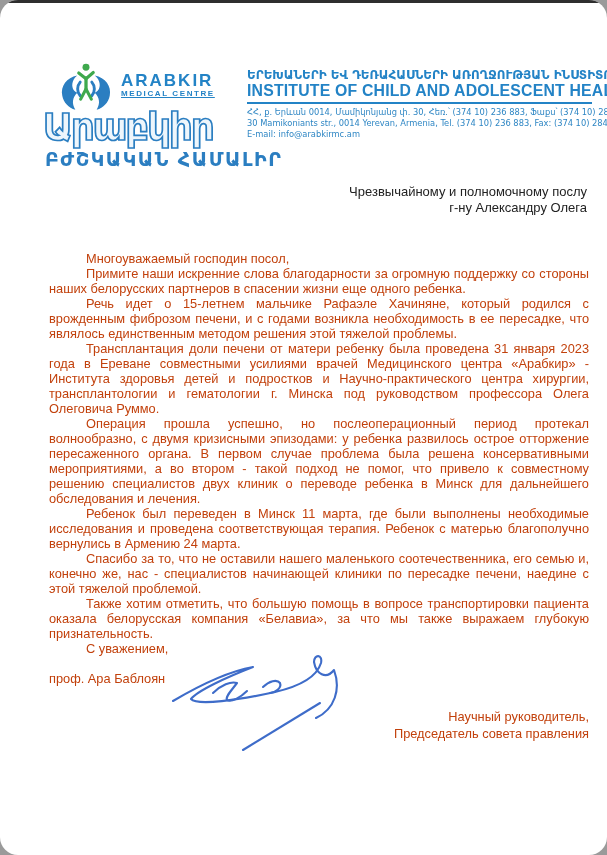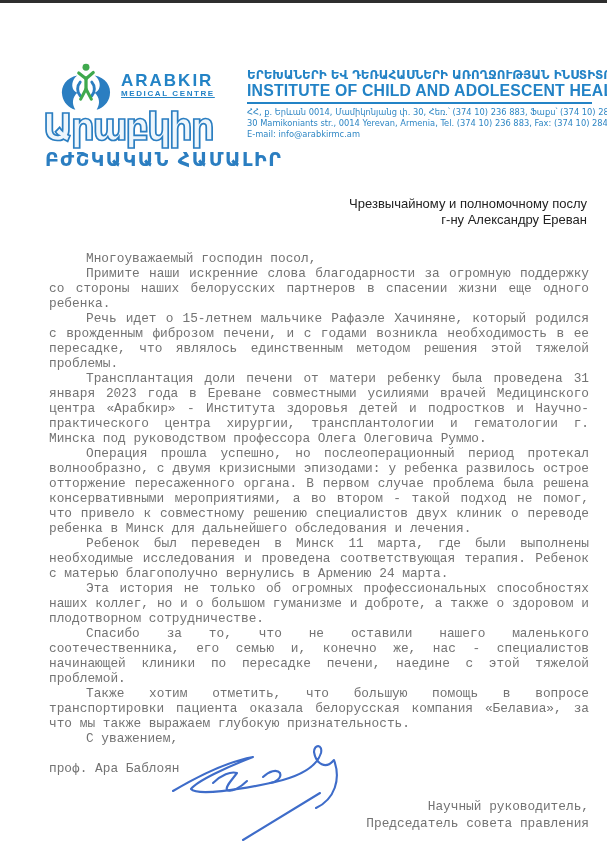--- a/index.html
+++ b/index.html
@@ -1,20 +1,21 @@
 <!DOCTYPE html>
 <html><head>
 <meta charset="utf-8">
 <style>
   html,body { margin:0; padding:0; background:#9a9a9a; }
   .page {
     position:relative; width:607px; height:855px; margin:0 auto;
     background:#ffffff; overflow:hidden;
     font-family:"Liberation Sans","DejaVu Sans",sans-serif;
     color:#1f1f1f;
+    border-radius:18px;
   }
   .top-edge { position:absolute; top:0; left:0; width:607px; height:3px; background:#2e2e2e; }
 
   
   .letterhead { position:absolute; left:55px; top:58px; width:535px; }
   .logo-block { position:absolute; left:0; top:2px; width:190px; }
   .logo-top { display:flex; align-items:flex-start; }
   .logo-mark { width:62px; height:54px; flex:0 0 auto; }
   .brand-en { margin-left:4px; margin-top:12px; }
   .brand-en-name { color:#2383c6; font-weight:bold; font-size:17px; letter-spacing:2px; line-height:17px; }
@@ -36,26 +37,26 @@
     color:#2383c6; white-space:nowrap; letter-spacing:0px; transform:scaleX(0.97); transform-origin:left;
   }
   .inst-title-en {
     font-weight:bold; font-size:15.8px; line-height:18px; color:#2383c6; white-space:nowrap;
     border-bottom:2px solid #2383c6; padding-bottom:2px; letter-spacing:0.2px;
   }
   .inst-addr { margin-top:3px; font-family:"DejaVu Sans",sans-serif; font-size:8.3px; line-height:11px; color:#2e86c4; white-space:nowrap; }
 
   
   .recipient {
-    position:absolute; right:20px; top:196px; width:380px;
+    position:absolute; right:20px; top:184px; width:380px;
     text-align:right; font-size:13px; line-height:16.3px; color:#222;
   }
 
   
-  .body-text { position:absolute; left:49px; top:251px; width:540px; font-size:12.8px; line-height:15px; color:#737373;font-family:Liberation Mono, monospace; }
+  .body-text { position:absolute; left:49px; top:251px; width:540px; font-size:12.8px; line-height:15px; color:#c2410c; }
   .body-text p { margin:0; text-indent:37px; text-align:justify; }
   .body-text p.no-justify { text-align:left; }
 
   .signer-line { margin-top:15px; position:relative; text-indent:0; height:16px; }
   .sig-svg { position:absolute; left:118px; top:-24px; width:208px; height:112px; pointer-events:none; }
   .sig-title { margin-top:22px; line-height:16.8px;text-align:right; }
 
   .t { display:block; }
 </style>
 </head>
@@ -95,31 +96,30 @@
       <div class="inst-addr">
         <span class="t">ՀՀ, ք. Երևան 0014, Մամիկոնյանց փ. 30, Հեռ.՝ (374 10) 236 883, Ֆաքս՝ (374 10) 284 170</span>
         <span class="t">30 Mamikoniants str., 0014 Yerevan, Armenia, Tel. (374 10) 236 883, Fax: (374 10) 284 170</span>
         <span class="t">E-mail: info@arabkirmc.am</span>
       </div>
     </div>
   </div>
 
   <div class="recipient">
     <span class="t">Чрезвычайному и полномочному послу</span>
-    <span class="t">г-ну Александру Ереван</span>
+    <span class="t">г-ну Александру Олега</span>
   </div>
 
   <div class="body-text">
     <p class="no-justify">Многоуважаемый господин посол,</p>
     <p>Примите наши искренние слова благодарности за огромную поддержку со стороны наших белорусских партнеров в спасении жизни еще одного ребенка.</p>
     <p>Речь идет о 15-летнем мальчике Рафаэле Хачиняне, который родился с врожденным фиброзом печени, и с годами возникла необходимость в ее пересадке, что являлось единственным методом решения этой тяжелой проблемы.</p>
     <p>Трансплантация доли печени от матери ребенку была проведена 31 января 2023 года в Ереване совместными усилиями врачей Медицинского центра «Арабкир» - Института здоровья детей и подростков и Научно-практического центра хирургии, трансплантологии и гематологии г. Минска под руководством профессора Олега Олеговича Руммо.</p>
     <p>Операция прошла успешно, но послеоперационный период протекал волнообразно, с двумя кризисными эпизодами: у ребенка развилось острое отторжение пересаженного органа. В первом случае проблема была решена консервативными мероприятиями, а во втором - такой подход не помог, что привело к совместному решению специалистов двух клиник о переводе ребенка в Минск для дальнейшего обследования и лечения.</p>
     <p>Ребенок был переведен в Минск 11 марта, где были выполнены необходимые исследования и проведена соответствующая терапия. Ребенок с матерью благополучно вернулись в Армению 24 марта.</p>
-    <p>Эта история не только об огромных профессиональных способностях наших коллег, но и о большом гуманизме и доброте, а также о здоровом и плодотворном сотрудничестве.</p>
     <p>Спасибо за то, что не оставили нашего маленького соотечественника, его семью и, конечно же, нас - специалистов начинающей клиники по пересадке печени, наедине с этой тяжелой проблемой.</p>
     <p>Также хотим отметить, что большую помощь в вопросе транспортировки пациента оказала белорусская компания «Белавиа», за что мы также выражаем глубокую признательность.</p>
     <p class="no-justify">С уважением,</p>
 
     <div class="signer-line">
       <span>проф. Ара Баблоян</span>
       <svg class="sig-svg" viewBox="0 0 208 112">
         <g stroke="#3e6cc9" stroke-width="2.1" fill="none" stroke-linecap="round" stroke-linejoin="round">
           <path d="M6 54 C28 41 58 25 86 20 C60 30 30 44 24 52 C30 59 72 53 108 45 C134 39 150 29 154 16 C156 7 147 7 147 15 C149 27 159 33 167 23 C174 42 168 62 149 71"></path>
           <path d="M46 46 C54 38 64 34 70 36 C64 44 58 50 60 53 C64 56 74 50 80 44"></path>

